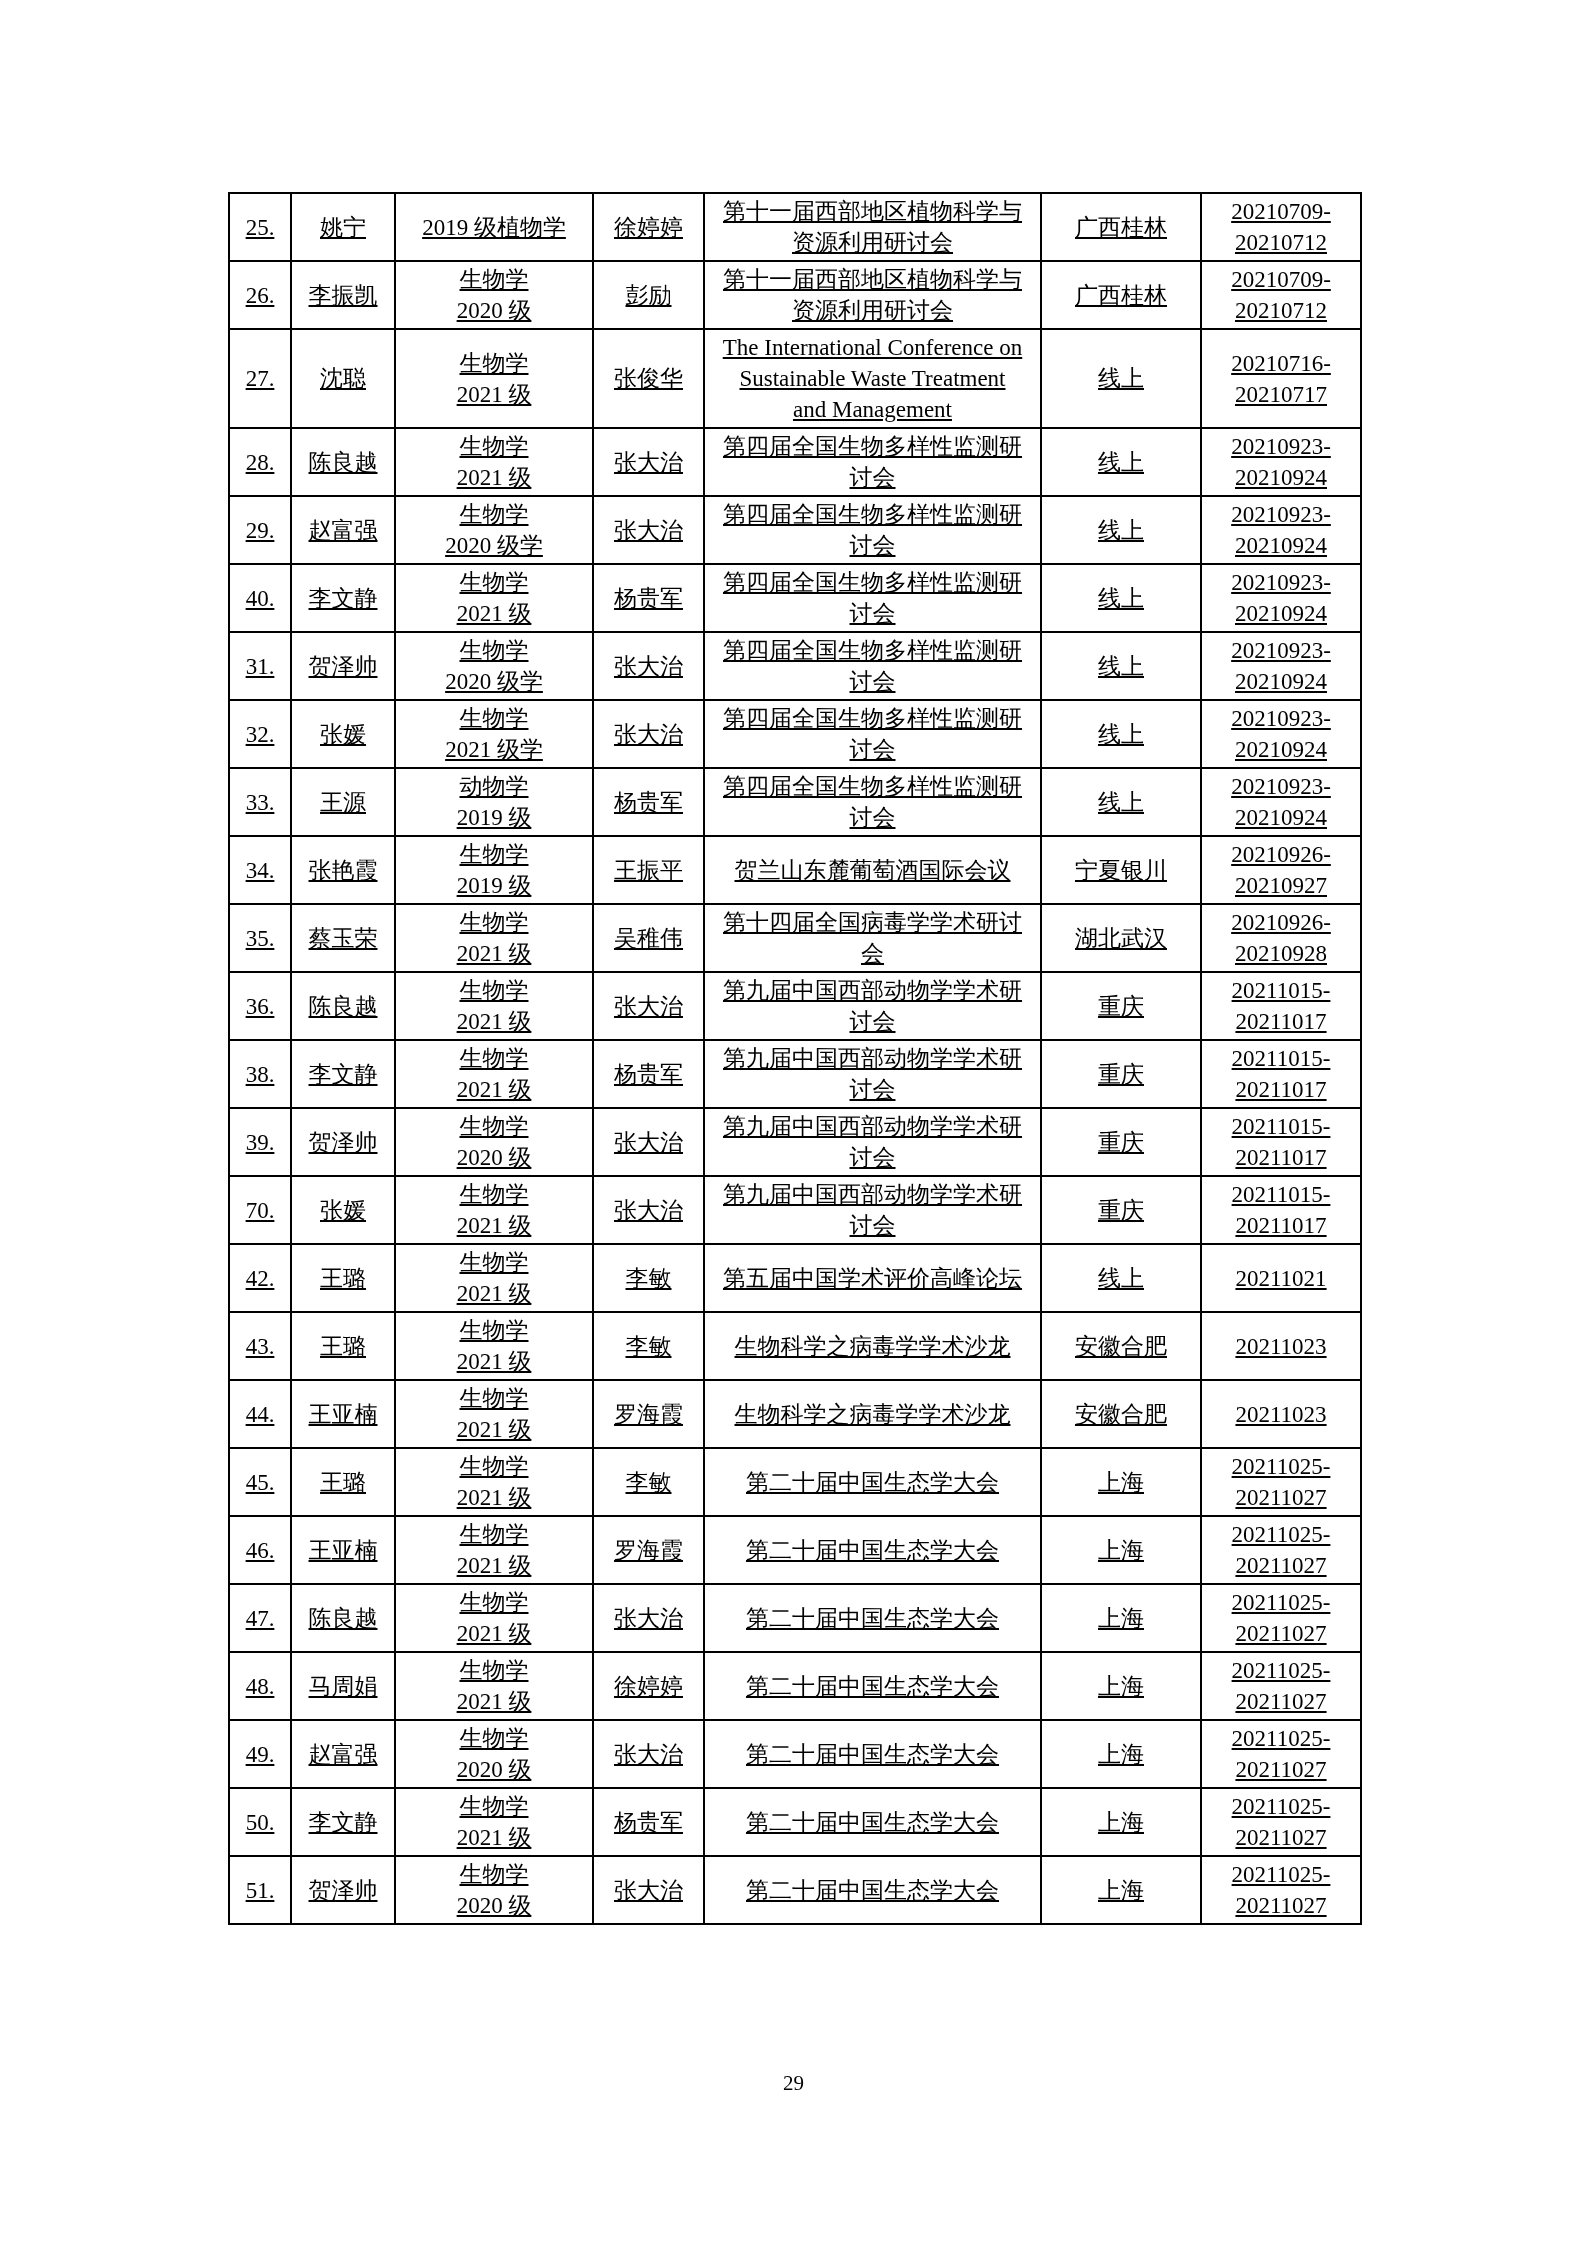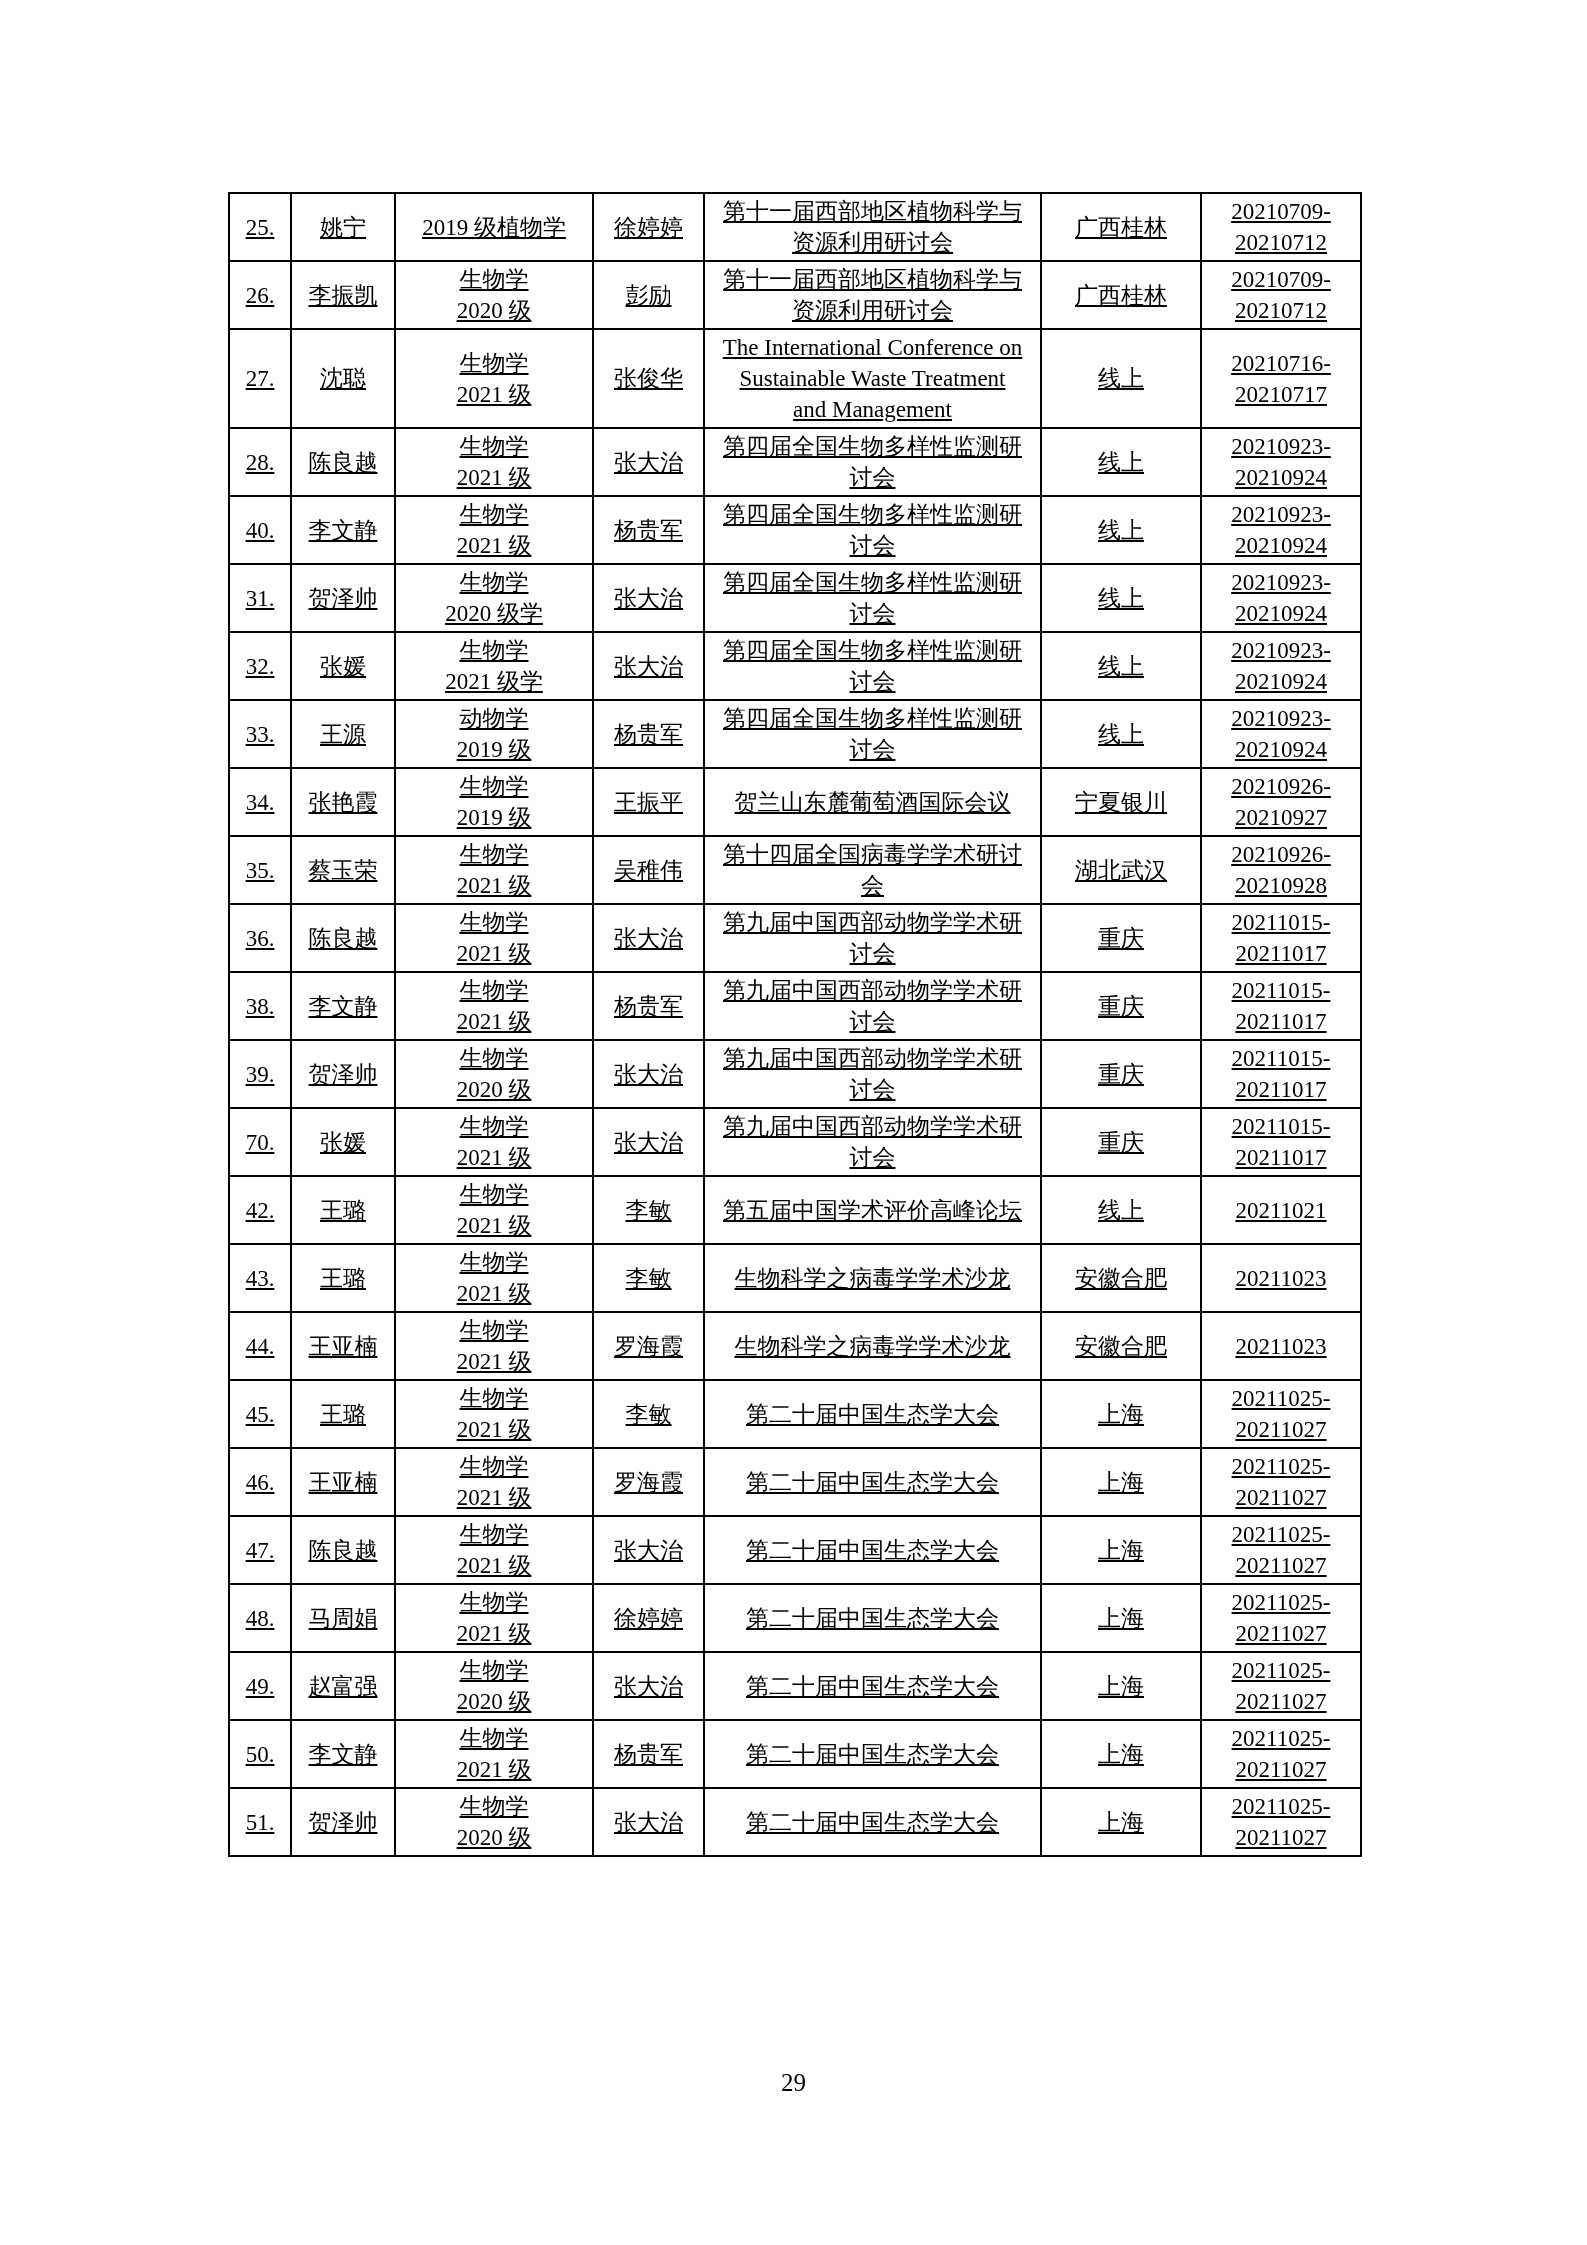--- a/index.html
+++ b/index.html
@@ -36,21 +36,21 @@
     overflow: hidden;
     word-break: break-all;
   }
   td.col-no { text-align: center; }
   .page-number {
     position: absolute;
     top: 2068px;
     left: 0;
     width: 100%;
     text-align: center;
-    font-size: 25px;
+    font-size: 21px;
     line-height: 30px;
   }
 </style>
 </head>
 <body>
 
 <div>
 
   <table class="conf-table">
     <colgroup>
@@ -105,20 +105,32 @@
     <td class="col-grade">生物学
 2021 级</td>
     <td class="col-advisor">张大治</td>
     <td class="col-conference">第四届全国生物多样性监测研
 讨会</td>
     <td class="col-location">线上</td>
     <td class="col-date">20210923-
 20210924</td>
   </tr>
         <tr>
+    <td class="col-no">29.</td>
+    <td class="col-name">赵富强</td>
+    <td class="col-grade">生物学
+2020 级学</td>
+    <td class="col-advisor">张大治</td>
+    <td class="col-conference">第四届全国生物多样性监测研
+讨会</td>
+    <td class="col-location">线上</td>
+    <td class="col-date">20210923-
+20210924</td>
+  </tr>
+        <tr>
     <td class="col-no">40.</td>
     <td class="col-name">李文静</td>
     <td class="col-grade">生物学
 2021 级</td>
     <td class="col-advisor">杨贵军</td>
     <td class="col-conference">第四届全国生物多样性监测研
 讨会</td>
     <td class="col-location">线上</td>
     <td class="col-date">20210923-
 20210924</td>

